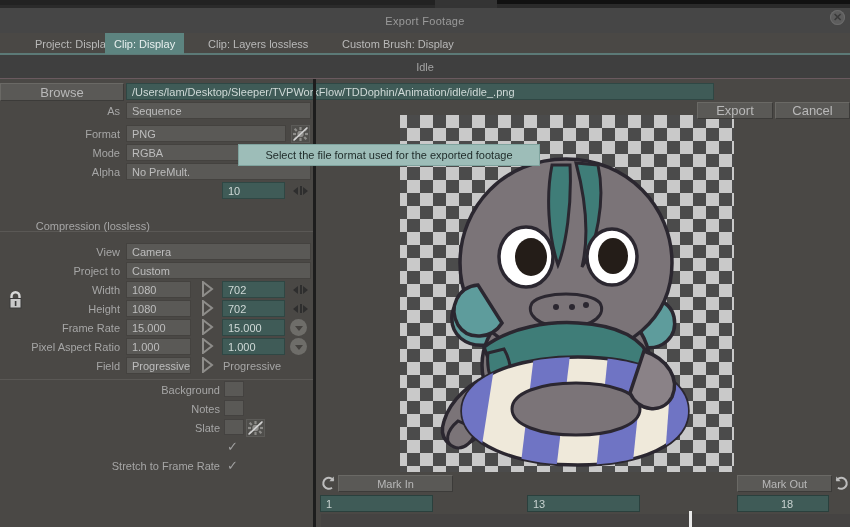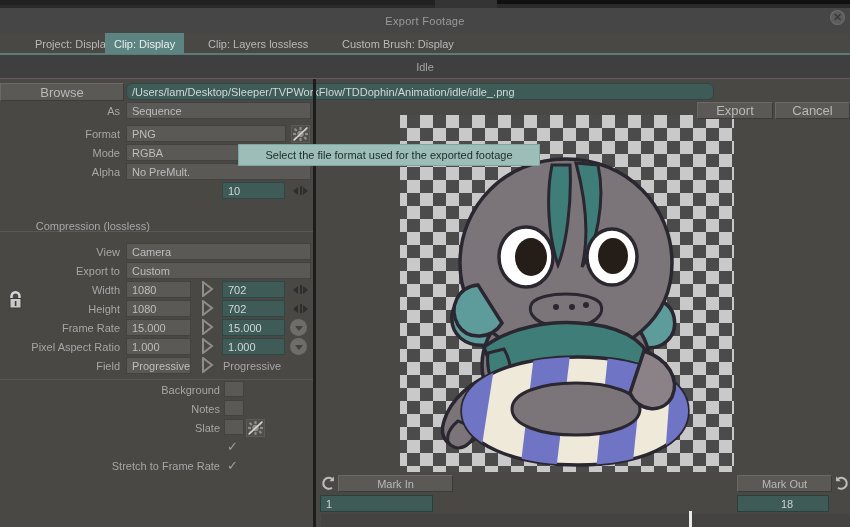--- a/index.html
+++ b/index.html
@@ -234,21 +234,21 @@
       </g>
     </svg>
   </div>
 
   <div class="leftpanel">
     <div class="sep" style="top:152px;"></div>
     <div class="sep" style="top:300px;"></div>
   </div>
 
   <div class="btn" style="position:absolute; left:0px; top:83px; width:124px;">Browse</div>
-  <div class="field teal" style="position:absolute; left:126px; top:83px; width:588px;border-radius:6px;">/Users/lam/Desktop/Sleeper/TVPWorkFlow/TDDophin/Animation/idle/idle_.png</div>
+  <div class="field teal" style="position:absolute; left:126px; top:83px; width:588px;">/Users/lam/Desktop/Sleeper/TVPWorkFlow/TDDophin/Animation/idle/idle_.png</div>
 
   <div class="lbl" style="position:absolute; left:20px; top:105px; width:100px;">As</div>
   <div class="field" style="position:absolute; left:126px; top:102px; width:185px; padding-right:20px;">Sequence</div>
 
   <div class="btn" style="position:absolute; left:697px; top:102px; width:76px; height:17px;text-align:right;">Export</div>
   <div class="btn" style="position:absolute; left:775px; top:102px; width:75px; height:17px;">Cancel</div>
 
   <div class="lbl" style="position:absolute; left:20px; top:128px; width:100px;">Format</div>
   <div class="field" style="position:absolute; left:126px; top:125px; width:160px; padding-right:20px;">PNG</div>
   <div class="gearoff" style="position:absolute; left:291px; top:125px;">
@@ -276,21 +276,21 @@
 
   <div class="lbl" style="position:absolute; left:10px; top:185px; width:140px;margin-top:35px;">Compression (lossless)</div>
   <div class="field teal" style="position:absolute; left:222px; top:182px; width:63px;text-align:right;">10</div>
   <div class="spinner" style="position:absolute; left:292px; top:184px;">
       <em></em>
     </div>
 
   <div class="lbl" style="position:absolute; left:20px; top:246px; width:100px;">View</div>
   <div class="field" style="position:absolute; left:126px; top:243px; width:185px; padding-right:20px;">Camera</div>
 
-  <div class="lbl" style="position:absolute; left:20px; top:265px; width:100px;">Export to</div>
+  <div class="lbl" style="position:absolute; left:20px; top:265px; width:100px;">Project to</div>
   <div class="field" style="position:absolute; left:126px; top:262px; width:185px; padding-right:20px;">Custom</div>
 
   <div class="lockicon">
     <svg width="17" height="19" viewBox="0 0 17 19">
       <path d="M4.5 8 V5.6 C4.5 2.8 6.2 1.2 8.5 1.2 C10.8 1.2 12.5 2.8 12.5 5.6 V8" fill="none" stroke="#d8d8d8" stroke-width="2.4"></path>
       <rect x="3" y="7.5" width="11" height="9.5" fill="#c9c9c9" stroke="#3a3a3a" stroke-width="1"></rect>
       <rect x="7.8" y="10" width="1.6" height="5" fill="#3a3a3a"></rect>
     </svg>
   </div>
 
@@ -397,18 +397,19 @@
 
   <div class="markbtn" style="left:737px; top:475px; width:95px;">Mark Out</div>
   <div class="loopicon" style="left:833px; top:475px;">
     <svg width="17" height="17" viewBox="0 0 17 17">
       <path d="M3.5 5.5 A5.5 5.5 0 1 1 5 12.8" fill="none" stroke="#bdbdbd" stroke-width="2"></path>
       <path d="M3.2 1.5 L3.2 6.2 L7.6 6.2 Z" fill="#bdbdbd"></path>
     </svg>
   </div>
 
   <div class="numfield" style="left:320px; top:495px; width:113px;">1</div>
+  <div class="numfield" style="left:527px; top:495px; width:113px;">13</div>
   <div class="numfield" style="left:737px; top:495px; width:92px;padding-left:43px;">18</div>
 
   <div class="track"></div>
   <div class="playhead"></div>
 
 </div>
 
 </body></html>

